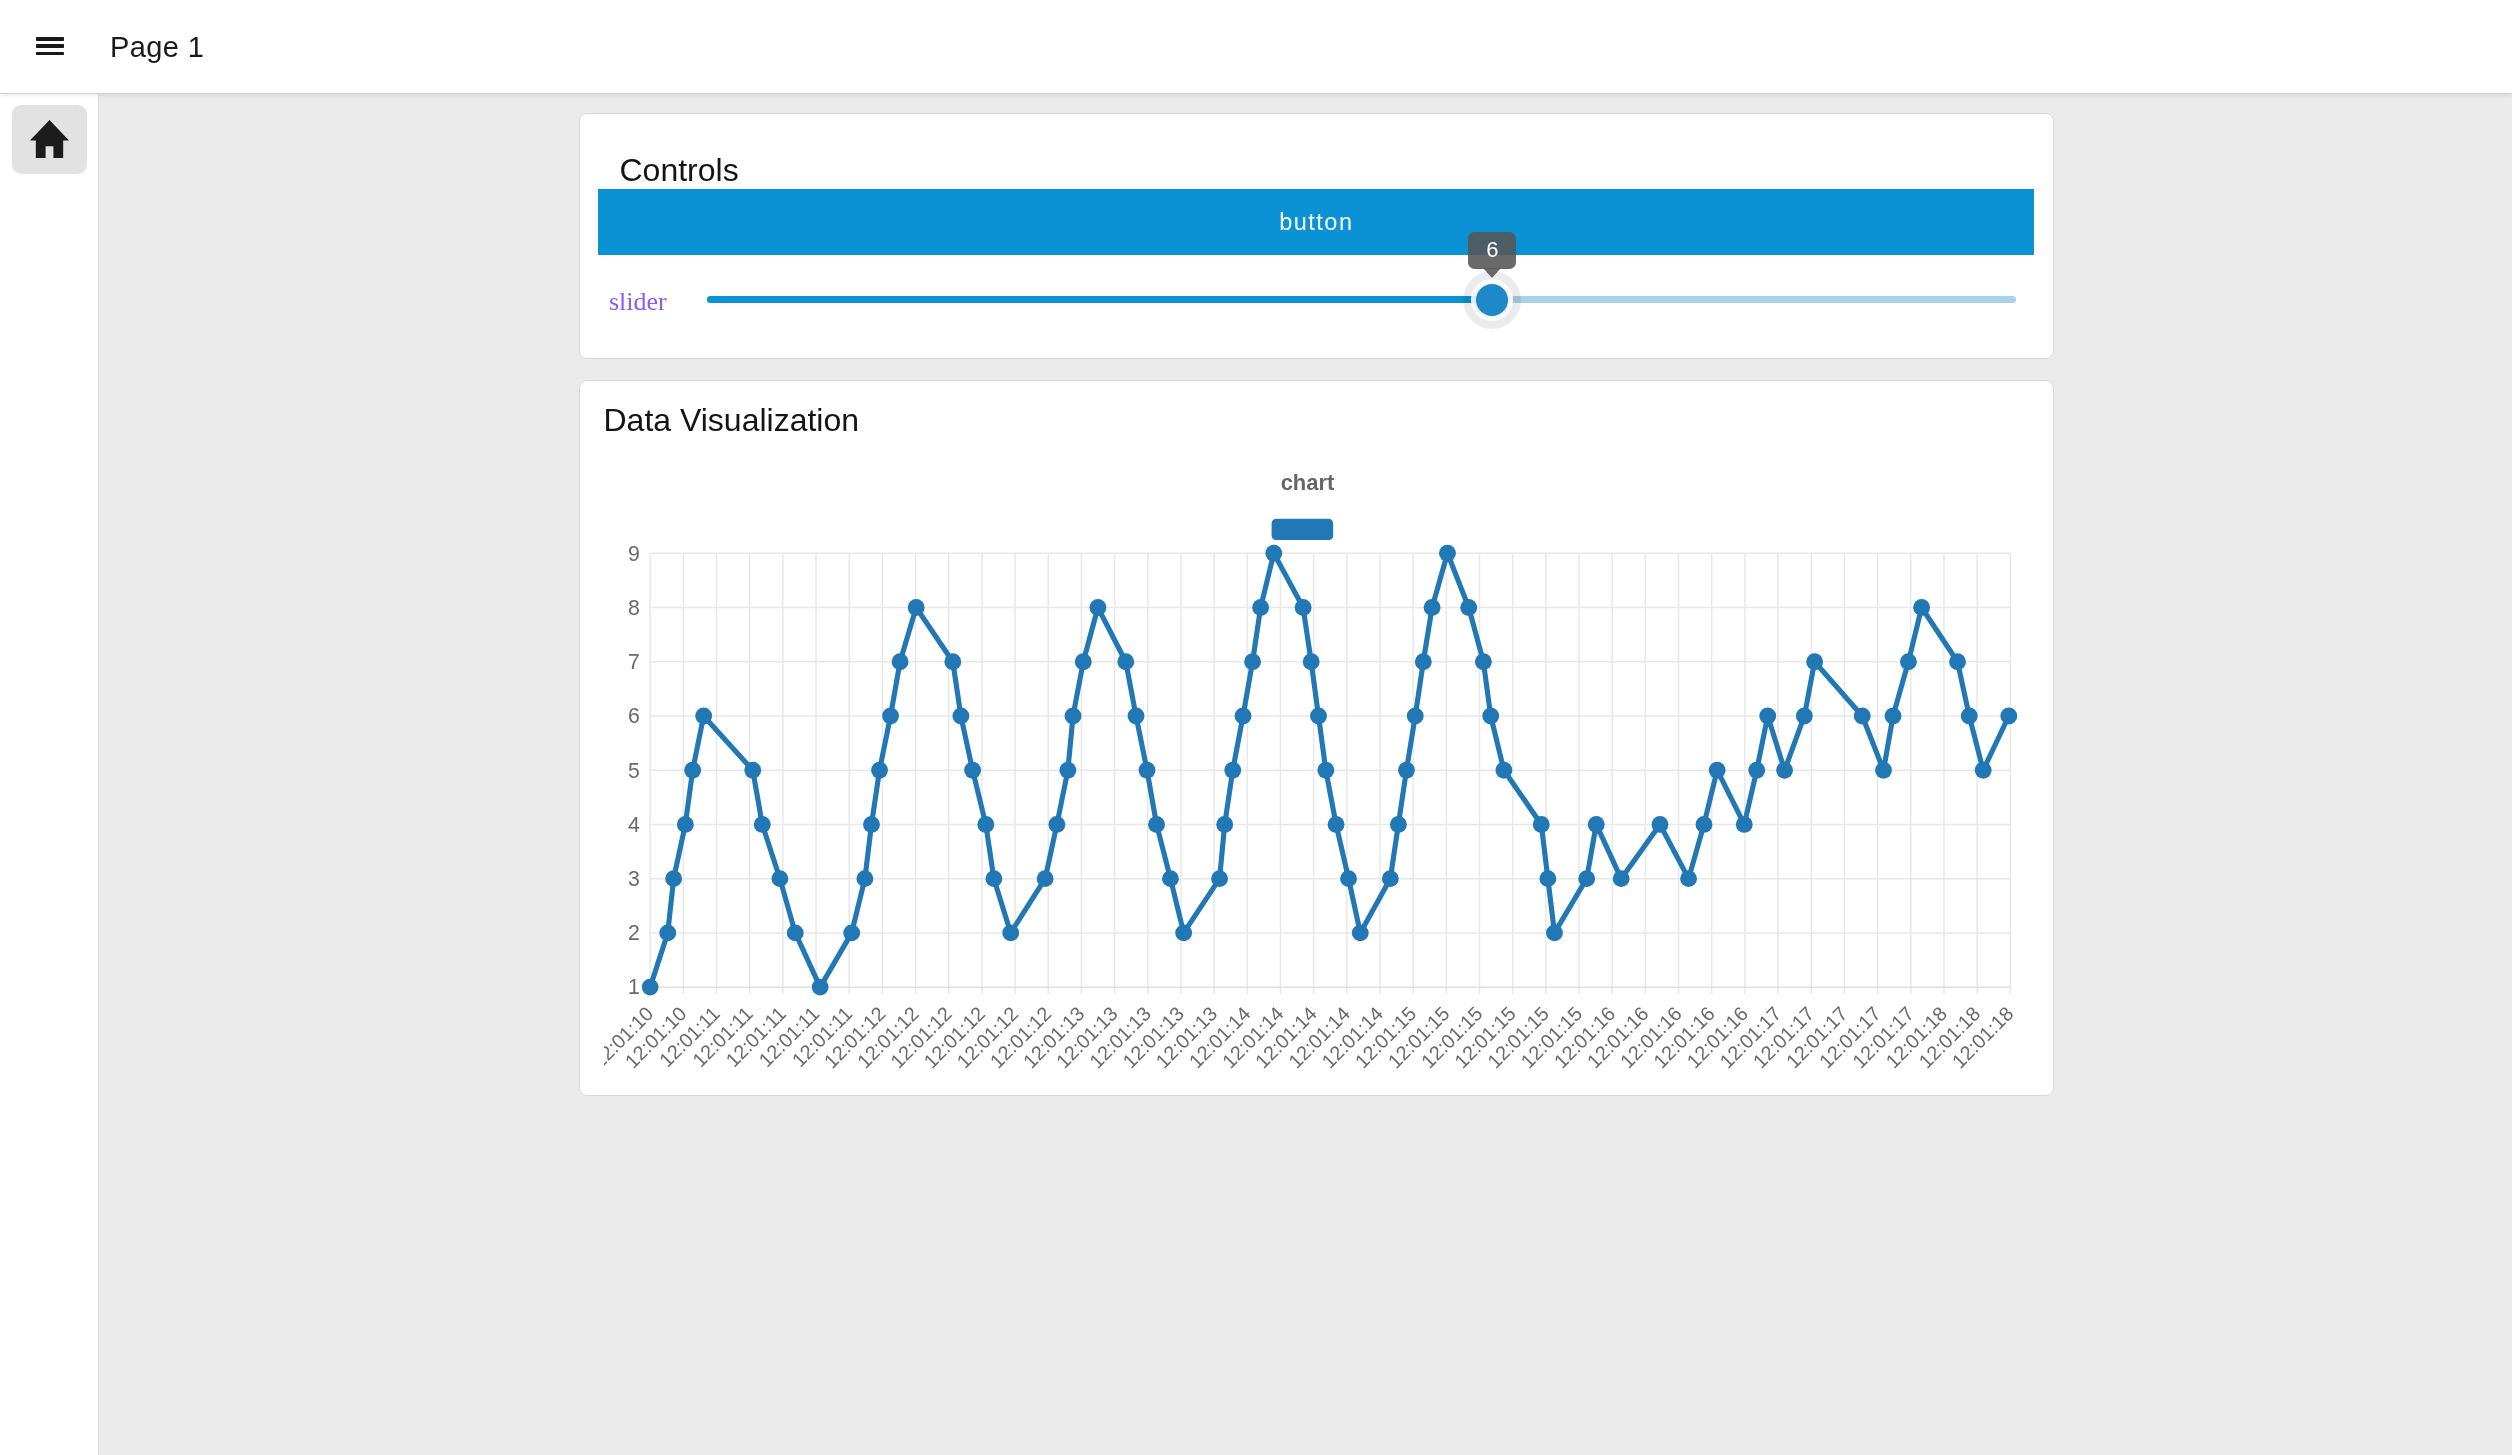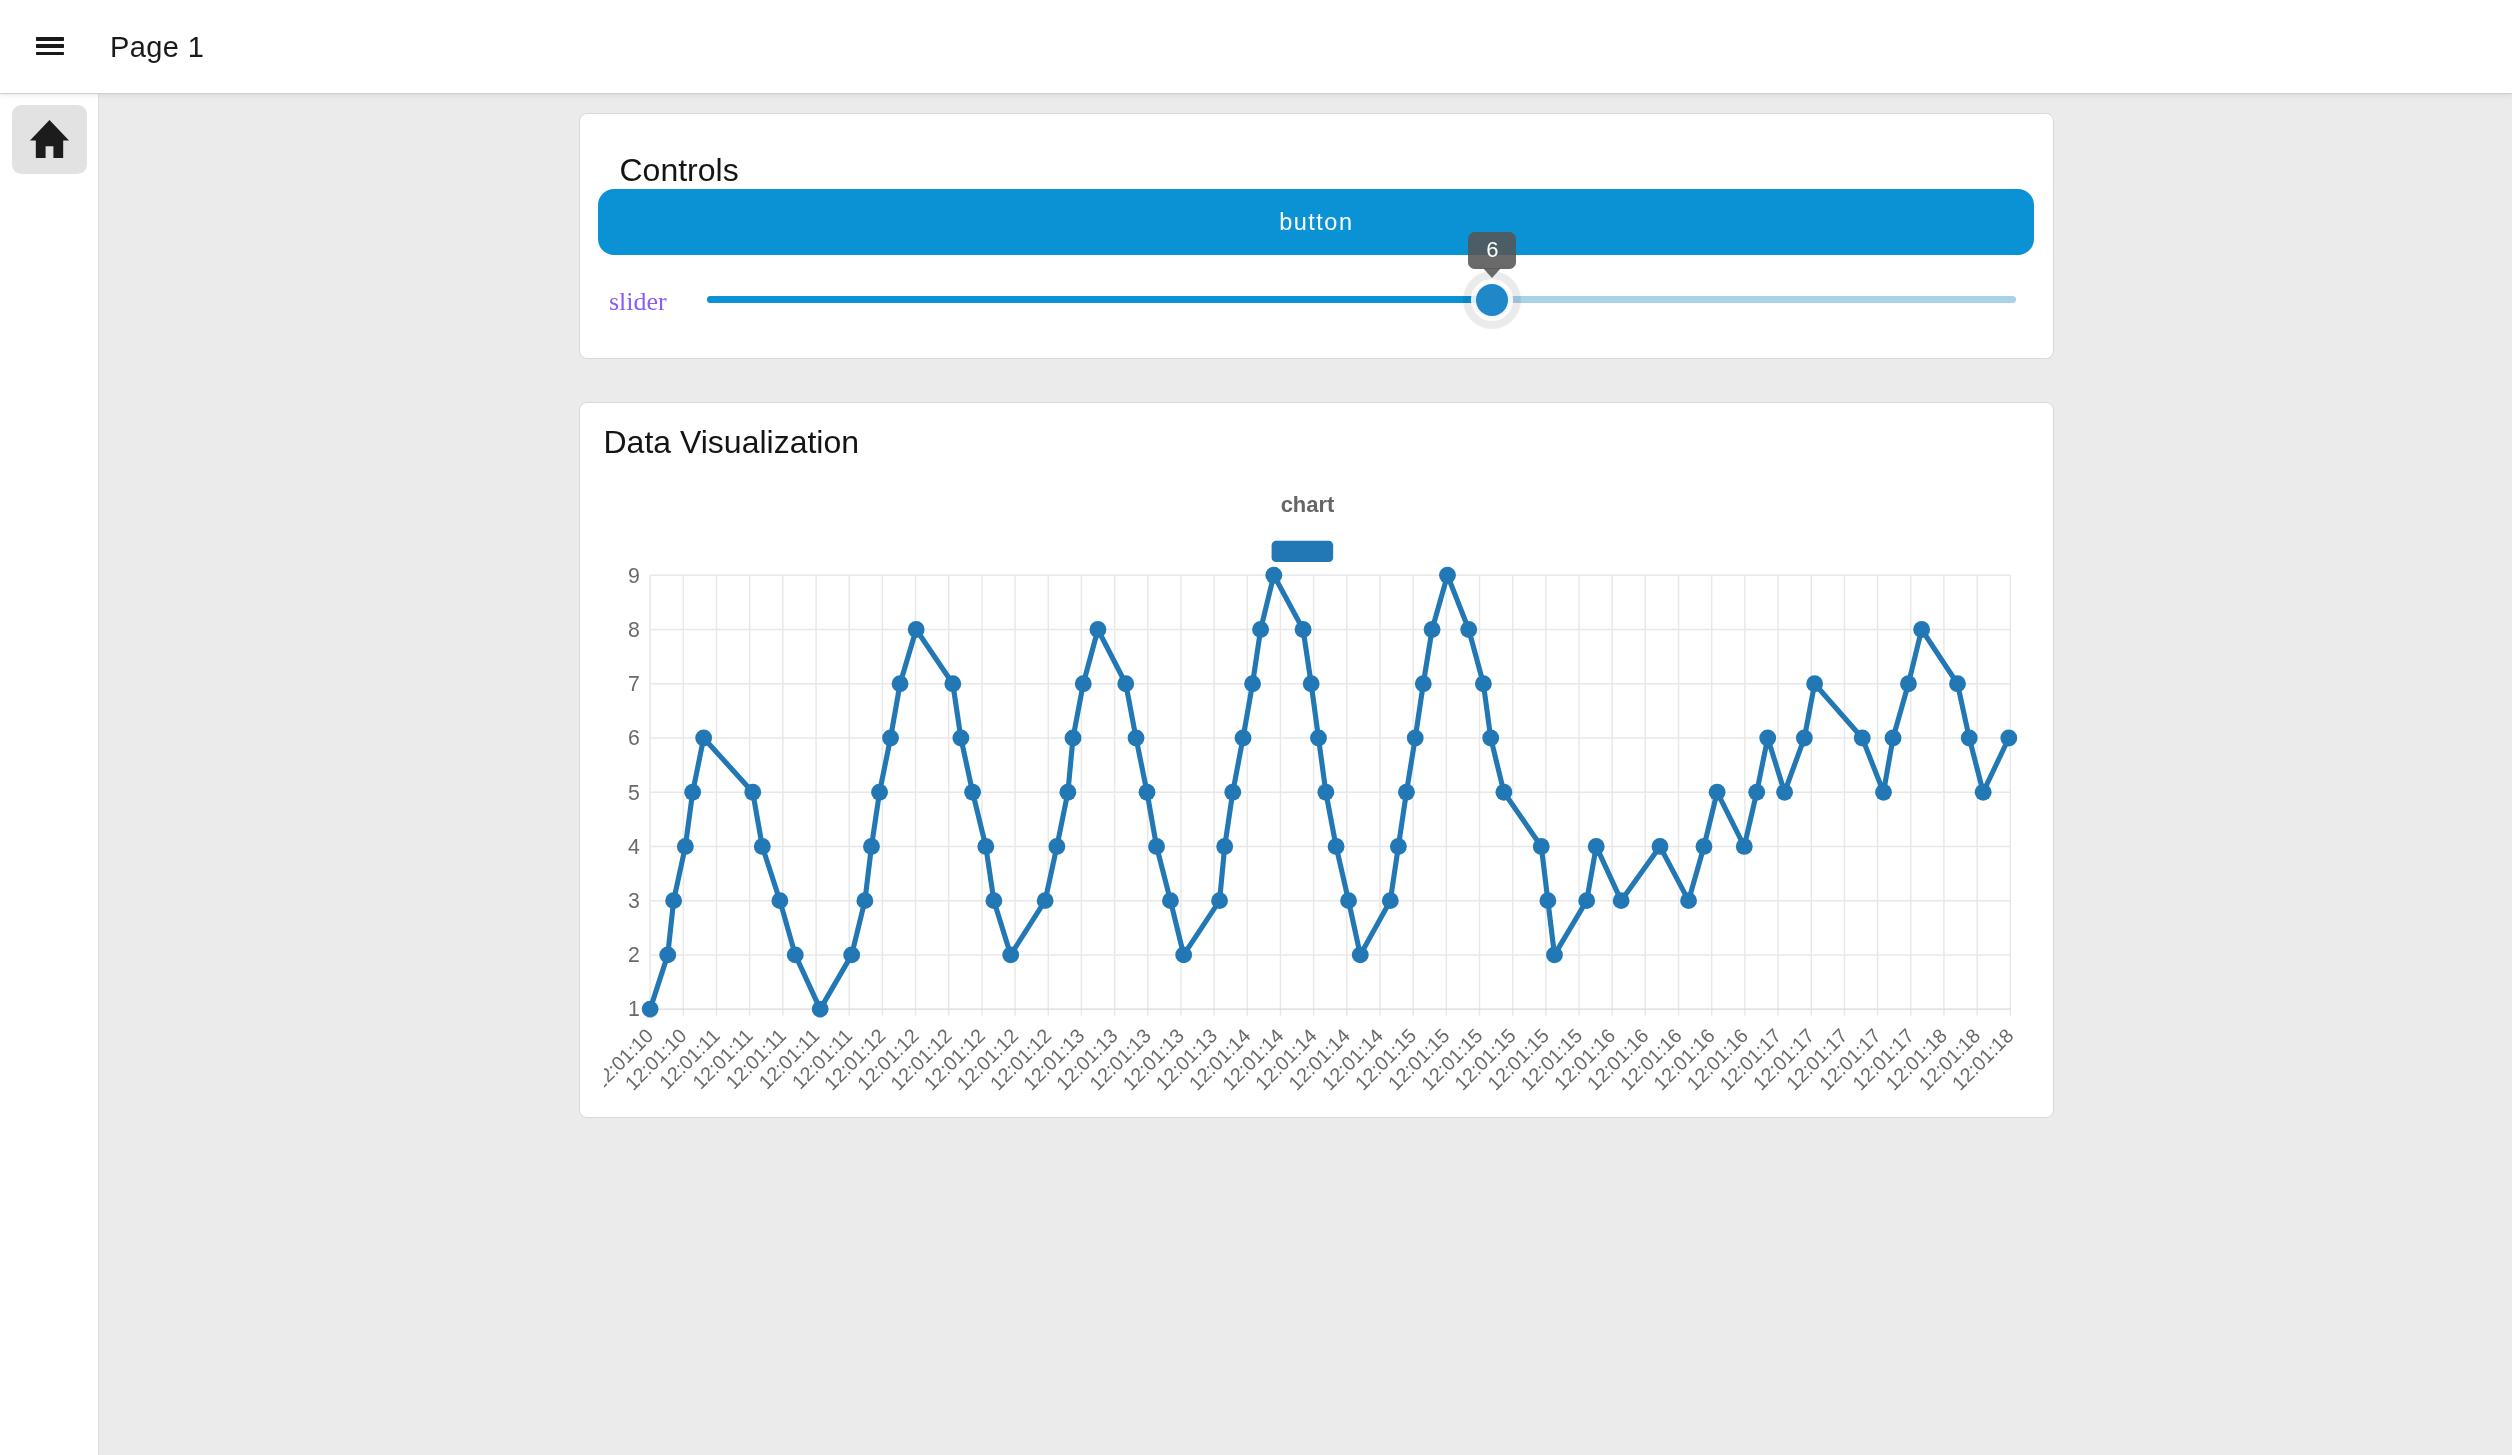--- a/index.html
+++ b/index.html
@@ -26,28 +26,28 @@
   .home-btn{
     position:absolute;left:11.7px;top:11.7px;width:75px;height:69px;background:#e2e2e2;
     border-radius:9.5px;display:flex;align-items:center;justify-content:center;cursor:pointer;
   }
   
   .card{
     position:absolute;background:#ffffff;border:1.5px solid #d8d8d8;border-radius:8px;
     box-sizing:border-box;
   }
   .card-controls{left:579px;top:113px;width:1475px;height:246px;}
-  .card-viz{left:579px;top:380px;width:1475px;height:716px;margin-top:22px;}
+  .card-viz{left:579px;top:380px;width:1475px;height:716px;}
   .card-heading{position:absolute;left:23.5px;font-size:32px;color:#141414;font-weight:400;}
   .card-controls .card-heading{top:22px;}
   .card-viz .card-heading{top:21px;}
   
   .big-button{
     position:absolute;left:18.3px;top:75px;width:1436px;height:66px;background:#0a92d4;
-    border:none;border-radius:16px;color:#ffffff;font-size:23.5px;font-weight:500;
+    border:none;border-radius:0;color:#ffffff;font-size:23.5px;font-weight:500;
     letter-spacing:1.5px;font-family:"Liberation Sans",sans-serif;cursor:pointer;
     display:flex;align-items:center;justify-content:center;
   }
   
   .slider-label{position:absolute;left:29px;top:173px;font-size:26px;color:#8b5cf6;font-family:Liberation Serif, serif;}
   .slider-track{
     position:absolute;left:127px;top:182px;width:1309px;height:7.3px;background:#a9d1ea;
     border-radius:3.7px;cursor:pointer;
   }
   .slider-fill{position:absolute;left:0;top:0;height:7.3px;background:#0a92d4;border-radius:3.7px;}

